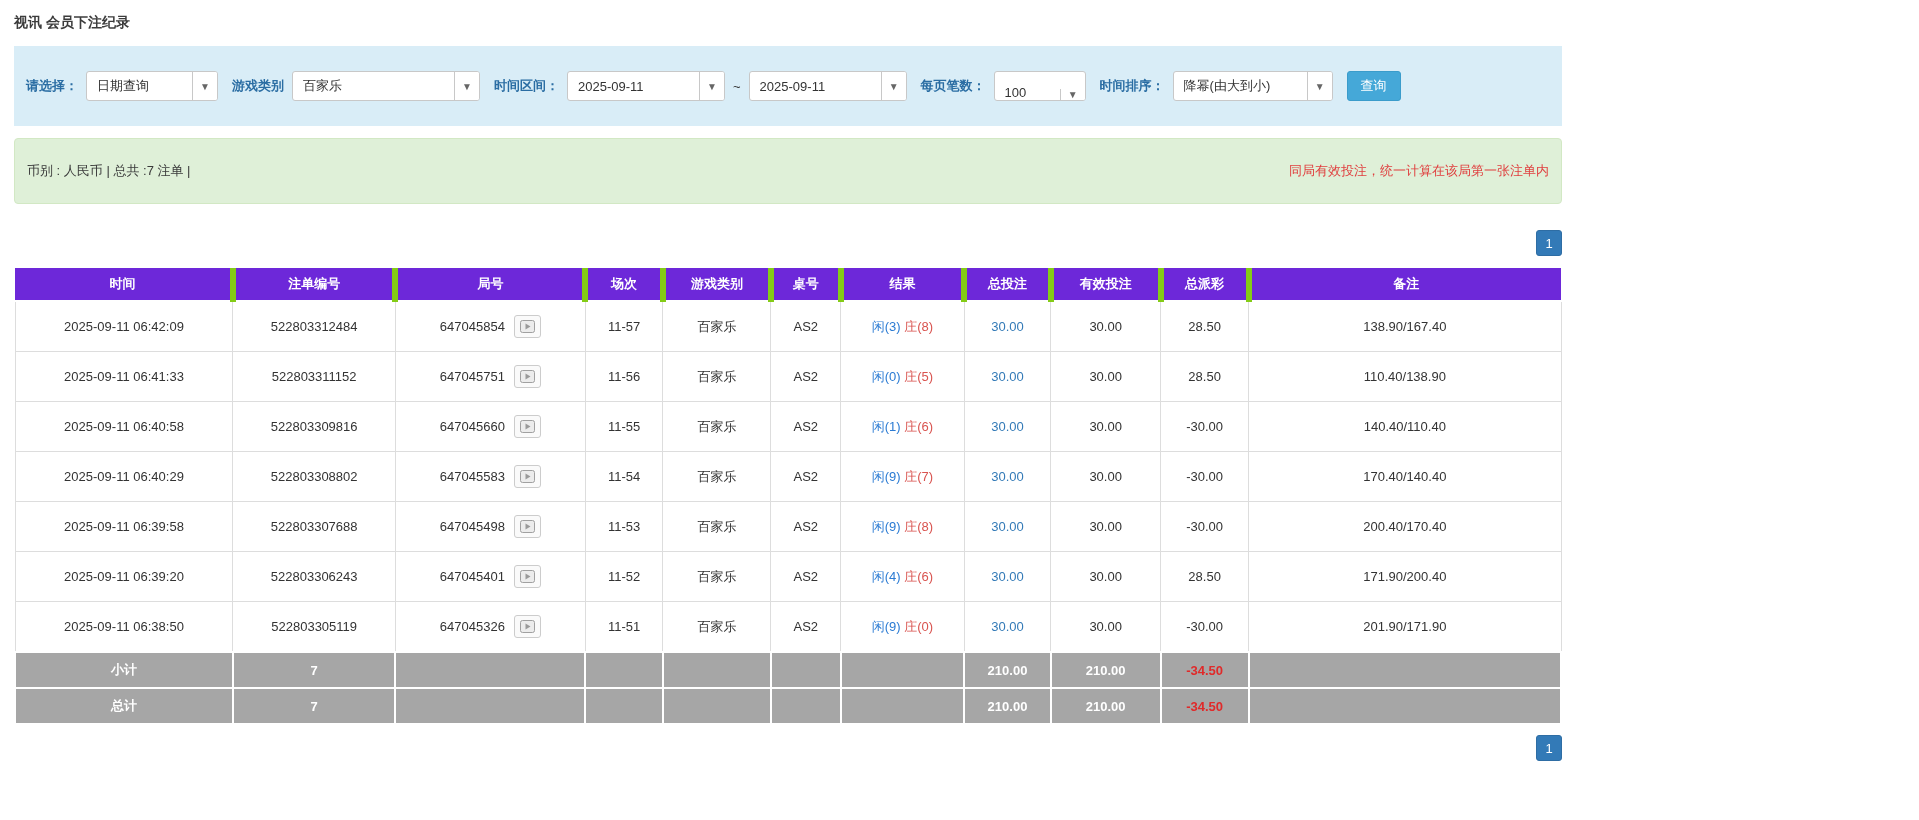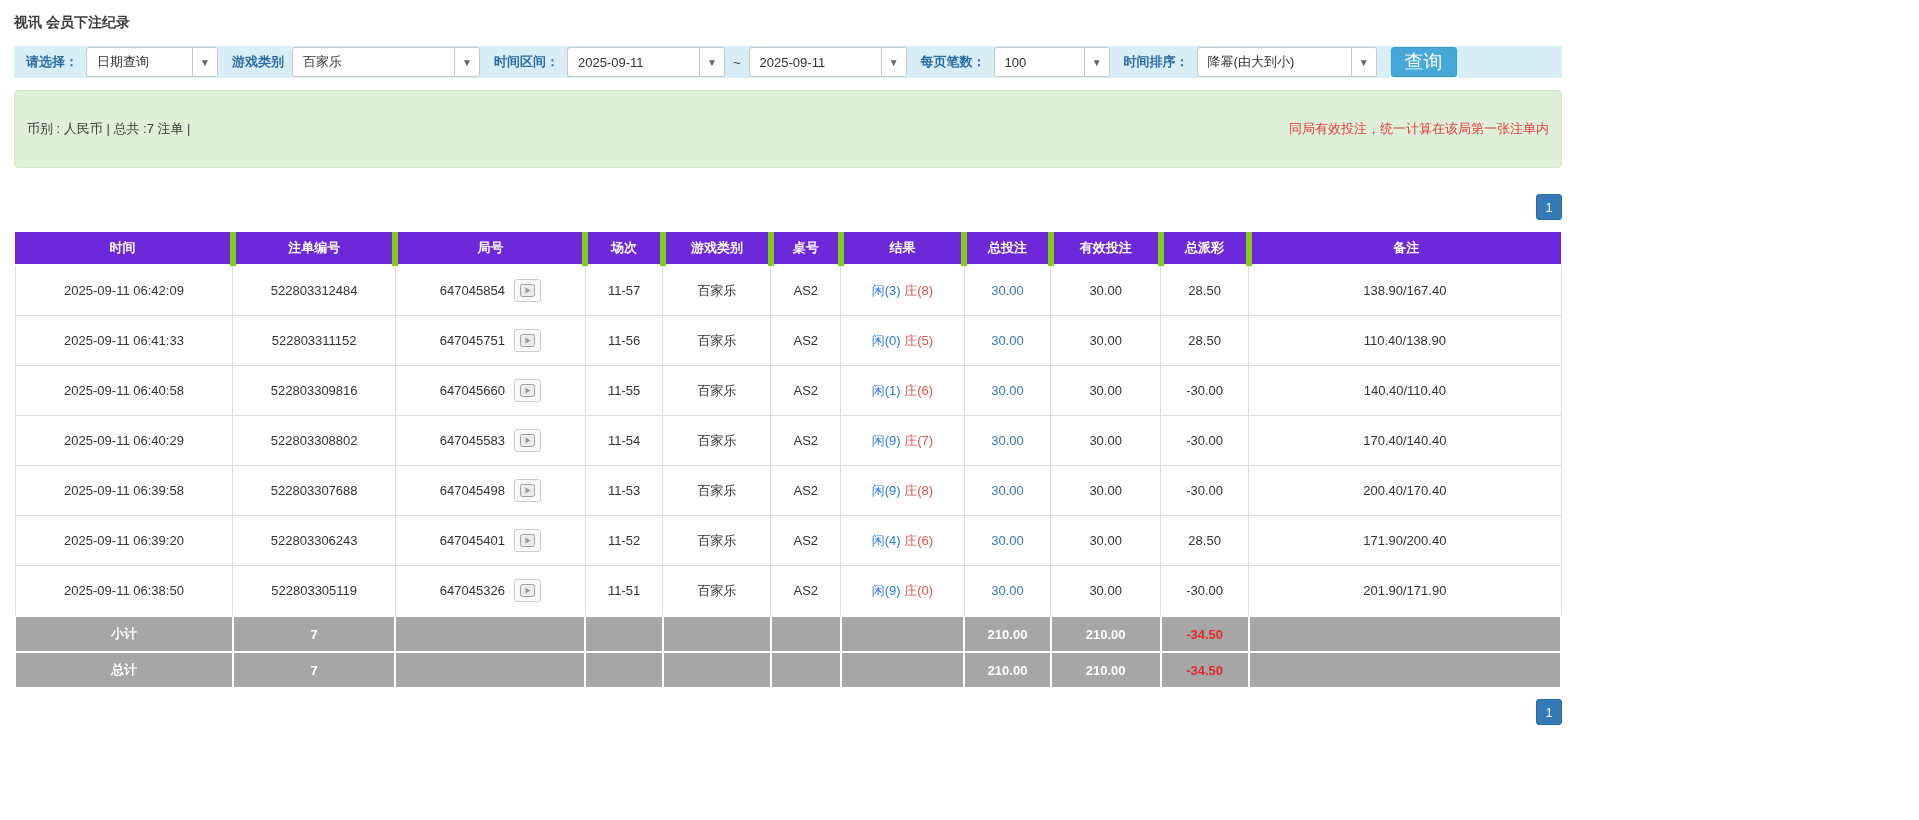--- a/index.html
+++ b/index.html
@@ -17,21 +17,21 @@
     font-weight: bold;
     color: #3c3c3c;
     margin: 4px 0 14px 0;
   }
   .content { width: 1548px; }
 
   
   .filter-bar {
     background: #d9edf7;
     border-radius: 0;
-    padding: 1px 12px;
+    padding: 25px 12px;
     display: flex;
     align-items: center;
     flex-wrap: wrap;
     gap: 14px;
     margin-bottom: 12px;
   }
   .filter-group { display: flex; align-items: center; gap: 8px; }
   .filter-label { color: #2a6da3; font-weight: bold; white-space: nowrap; }
   .select {
     display: inline-flex;
@@ -43,40 +43,40 @@
     overflow: hidden;
   }
   .select-value { flex: 1; display: flex; align-items: center; padding: 0 10px; color: #333; white-space: nowrap; }
   .select-caret {
     width: 25px;
     border-left: 1px solid #c8c8c8;
     display: flex; align-items: center; justify-content: center;
     color: #666; font-size: 10px; background: #fff; cursor: pointer;
   }
   .w130 { width: 132px; } .w185 { width: 188px; } .w155 { width: 158px; }
-  .w90 { width: 116px; } .w175 { width: 180px; }
+  .w90 { width: 92px; align-items: flex-end; } .w175 { width: 160px; }
   .tilde { color: #333; }
   .btn-search {
     background: #45a8d8;
     border: 1px solid #3a9ccb;
     color: #fff;
     height: 30px;
     padding: 0 13px;
     border-radius: 3px;
-    font-size: 19px;
+    font-size: 13px;
     cursor: pointer;
     font-family: inherit;
   }
 
   
   .summary-bar {
     background: #dff0d8;
     border: 1px solid #d2e8c4;
     border-radius: 4px;
-    padding: 29px 12px;
+    padding: 23px 12px;
     display: flex;
     justify-content: space-between;
     align-items: center;
     margin-bottom: 26px;
   }
   .summary-left { color: #3a3a3a; }
   .summary-note { color: #e03e3e; }
 
   
   .pager { display: flex; justify-content: flex-end; }

